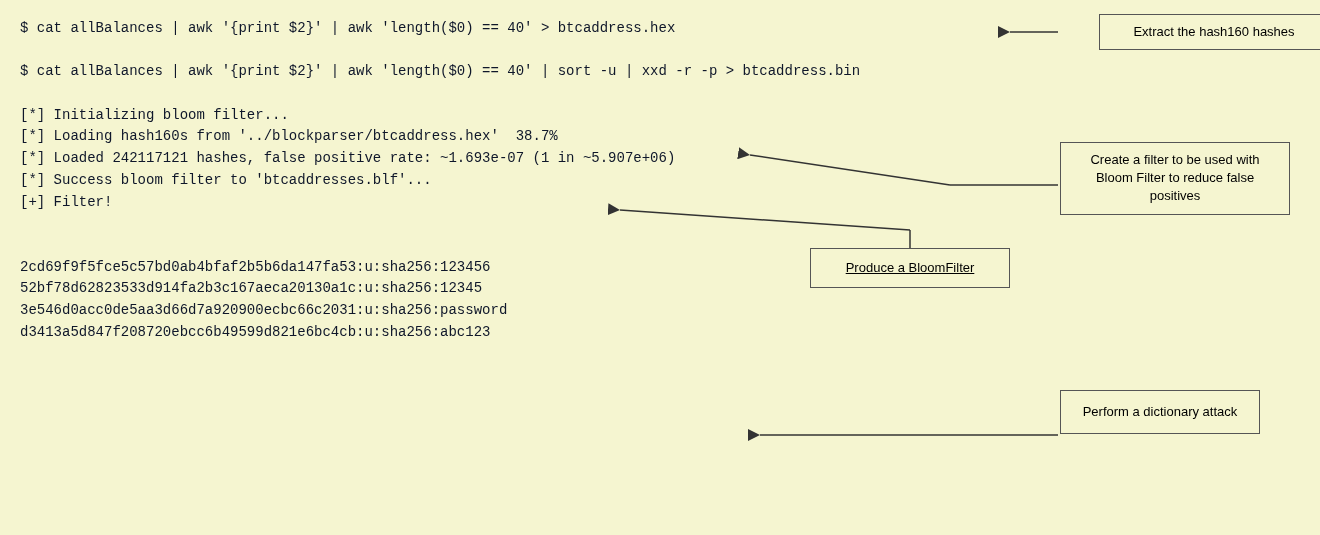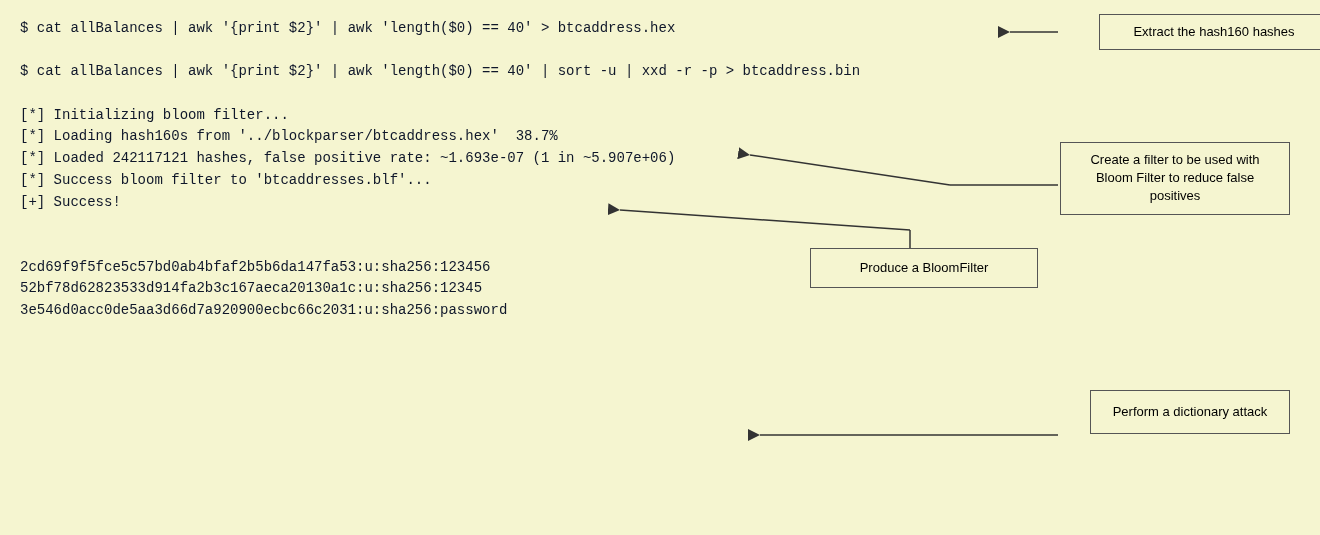--- a/index.html
+++ b/index.html
@@ -61,41 +61,42 @@
 
   <div class="terminal-area">
     <div class="terminal-line">$ cat allBalances | awk '{print $2}' | awk 'length($0) == 40' &gt; btcaddress.hex</div>
     <div class="terminal-line">&nbsp;</div>
     <div class="terminal-line">$ cat allBalances | awk '{print $2}' | awk 'length($0) == 40' | sort -u | xxd -r -p &gt; btcaddress.bin</div>
     <div class="terminal-line">&nbsp;</div>
     <div class="terminal-line">[*] Initializing bloom filter...</div>
     <div class="terminal-line">[*] Loading hash160s from '../blockparser/btcaddress.hex'  38.7%</div>
     <div class="terminal-line">[*] Loaded 242117121 hashes, false positive rate: ~1.693e-07 (1 in ~5.907e+06)</div>
     <div class="terminal-line">[*] Success bloom filter to 'btcaddresses.blf'...</div>
-    <div class="terminal-line">[+] Success!</div>
+    <div class="terminal-line">[+] Filter!</div>
     <div class="terminal-line">&nbsp;</div>
     <div class="terminal-line">&nbsp;</div>
     <div class="terminal-line">2cd69f9f5fce5c57bd0ab4bfaf2b5b6da147fa53:u:sha256:123456</div>
     <div class="terminal-line">52bf78d62823533d914fa2b3c167aeca20130a1c:u:sha256:12345</div>
     <div class="terminal-line">3e546d0acc0de5aa3d66d7a920900ecbc66c2031:u:sha256:password</div>
+    <div class="terminal-line">d3413a5d847f208720ebcc6b49599d821e6bc4cb:u:sha256:abc123</div>
   </div>
 
   <div class="annotation-box" style="top: 14px; left: 1099px; width: 230px;">
     <span>Extract the hash160 hashes</span>
   </div>
 
   <div class="annotation-box" style="top: 130px; left: 1060px; width: 230px; margin-top: 12px;">
     <span>Create a filter to be used with Bloom Filter to reduce false positives</span>
   </div>
 
-  <div class="annotation-box" style="top: 248px; left: 810px; width: 228px; padding: 10px 12px;">
+  <div class="annotation-box" style="top: 248px; left: 810px; width: 200px; padding: 10px 12px; text-decoration: underline;">
     <span>Produce a BloomFilter</span>
   </div>
 
-  <div class="annotation-box" style="top: 390px; left: 1060px; width: 200px; padding: 12px; margin-left: 30px;">
+  <div class="annotation-box" style="top: 390px; left: 1060px; width: 200px; padding: 12px;">
     <span>Perform a dictionary attack</span>
   </div>
 
   <svg class="arrows-svg">
 
     <defs>
       <marker id="arrowhead-left" markerWidth="8" markerHeight="8" refX="0" refY="4" orient="auto">
         <polygon points="8,0 0,4 8,8" fill="#333"></polygon>
       </marker>
       <marker id="arrowhead-right" markerWidth="8" markerHeight="8" refX="8" refY="4" orient="auto">

